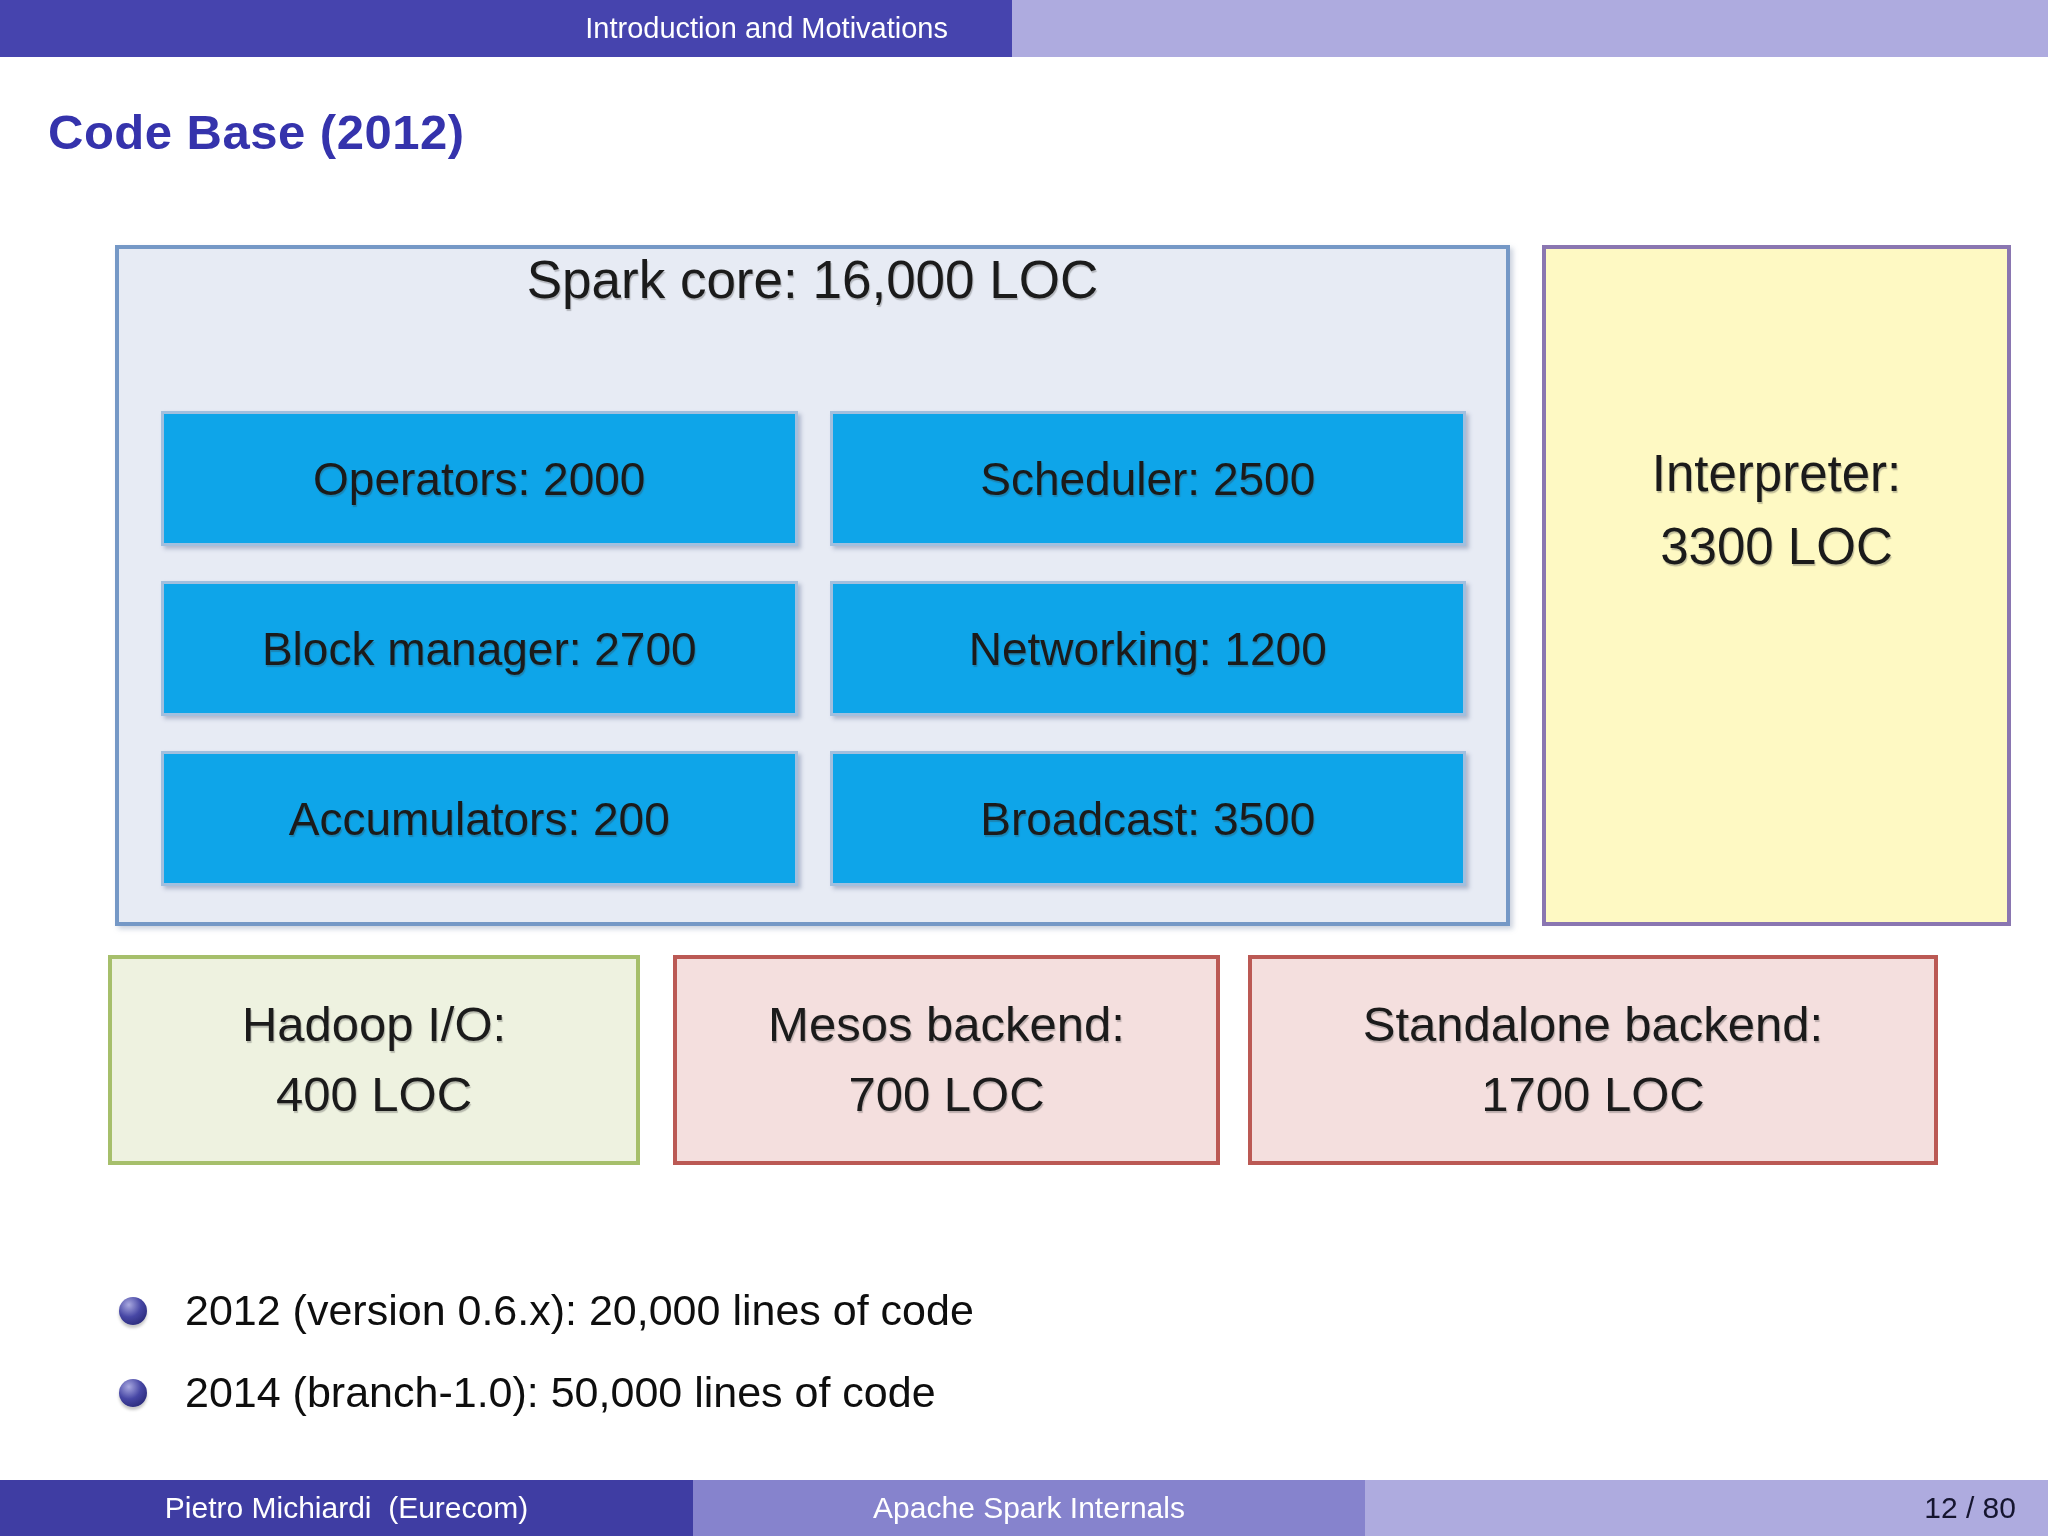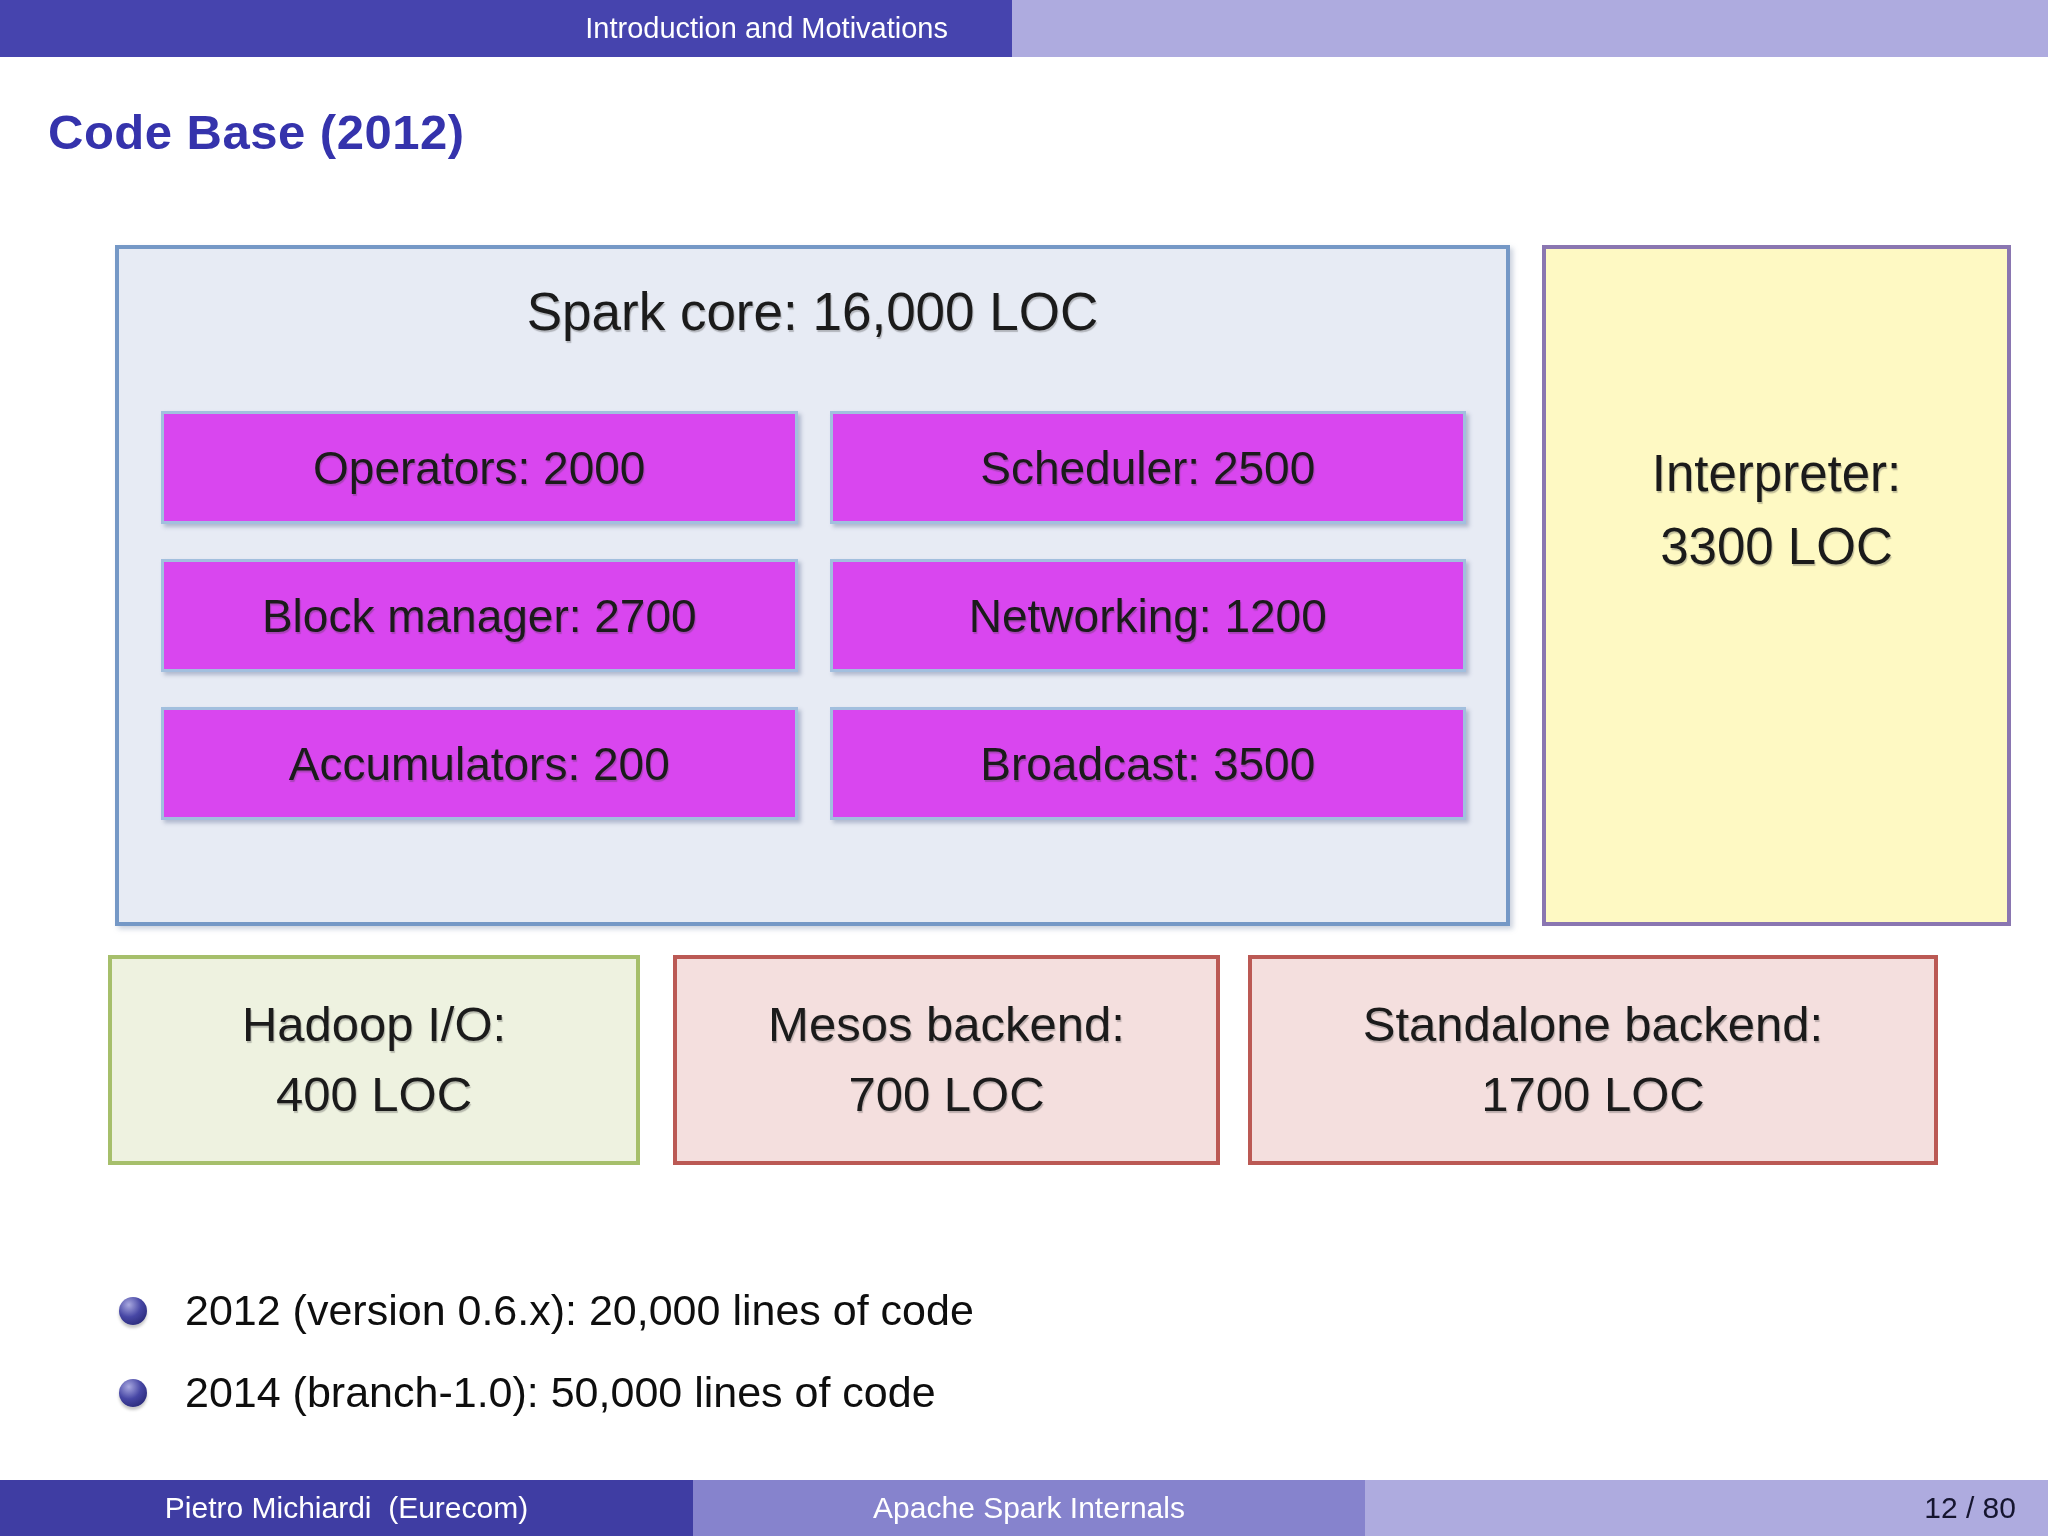--- a/index.html
+++ b/index.html
@@ -36,30 +36,30 @@
   .diagram-text { color: #1b1b1b; text-shadow: 1px 2px 1px rgba(60,60,60,0.30); }
 
   .spark-core {
     position: absolute; left: 115px; top: 245px; width: 1395px; height: 681px;
     background: #e7ebf4;
     border: 4px solid #7598c6;
     box-sizing: border-box;
     box-shadow: 3px 3px 5px rgba(110,125,160,0.35);
   }
   .spark-core-title {
-    text-align: center; margin-top: 32px; font-size: 53px;
+    text-align: center; font-size: 53px;
   }
   .spark-grid {
     position: absolute; left: 42px; right: 40px; top: 162px;
     display: grid; grid-template-columns: 1fr 1fr;
     column-gap: 32px; row-gap: 35px;
   }
   .component {
-    height: 113px;
-    background: #d946ef;
+    height: 135px;
+    background: #0ea5e9;
     border: 3px solid #a2bfde;
     box-sizing: border-box;
     box-shadow: 3px 3px 4px rgba(110,125,160,0.45);
     display: flex; align-items: center; justify-content: center;
     font-size: 46px;
   }
 
   .interpreter {
     position: absolute; left: 1542px; top: 245px; width: 469px; height: 681px;
     background: #fef9c3;

